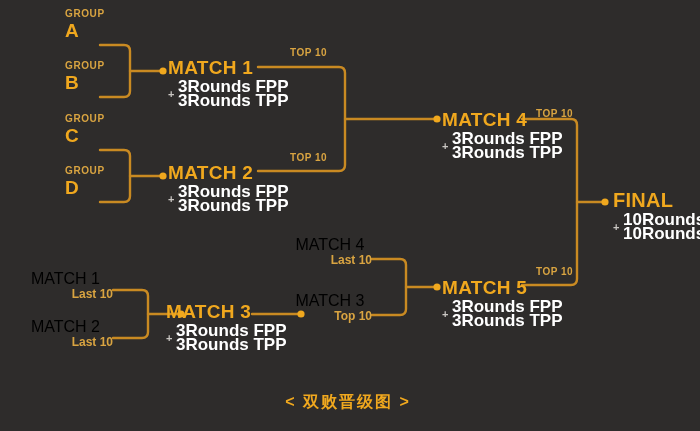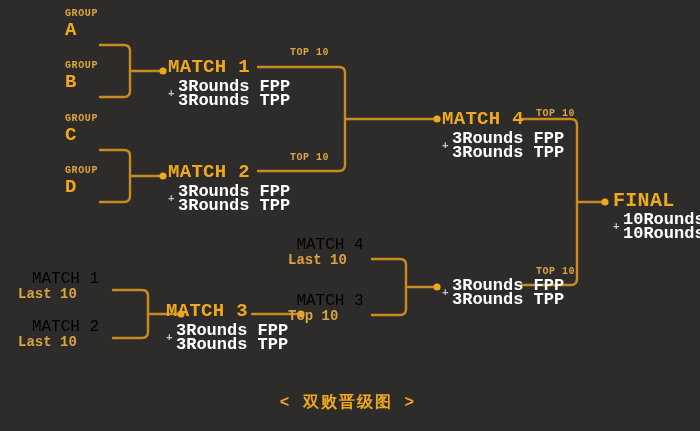--- a/index.html
+++ b/index.html
@@ -6,21 +6,21 @@
     margin: 0;
     padding: 0;
     background: #2e2c2b;
   }
   #stage {
     position: relative;
     width: 700px;
     height: 431px;
     background: #2e2c2b;
     overflow: hidden;
-    font-family: Liberation Mono, monospace;
+    font-family: Liberation Sans, sans-serif;
   }
   #wires {
     position: absolute;
     left: 0; top: 0;
     width: 700px; height: 431px;
     pointer-events: none;
   }
 
   .node { position: absolute; }
 
@@ -68,25 +68,25 @@
     top: 50%;
     transform: translateY(-50%);
     font-size: 11px;
     font-weight: 700;
     color: #c9c6c2;
     line-height: 11px;
   }
 
   
   .qual {
-    font-size: 14px;
+    font-size: 12px;
     font-weight: 700;
     color: #d9a441;
     line-height: 13px;
-    text-align: left;
+    text-align: right;
     white-space: nowrap;
   }
   .entry .title { text-align: center; }
 
   
   .edge-label {
     position: absolute;
     font-size: 10px;
     font-weight: 700;
     color: #d9a441;
@@ -227,20 +227,21 @@
     <div class="title">MATCH 4</div>
     <div class="qual">Last 10</div>
   </div>
 
   <div class="node entry" style="left:288px; top:292px; width:84px;">
     <div class="title">MATCH 3</div>
     <div class="qual">Top 10</div>
   </div>
 
   <div class="node match" style="left:442px; top:277px;">
+    <div class="title">MATCH 5</div>
     <div class="rounds">
       <span class="plus">+</span>
       <div class="line">3Rounds FPP</div>
       <div class="line">3Rounds TPP</div>
     </div>
   </div>
 
   <div class="edge-label" style="left:290px; top:47px;">TOP 10</div>
 
   <div class="edge-label" style="left:290px; top:152px;">TOP 10</div>

